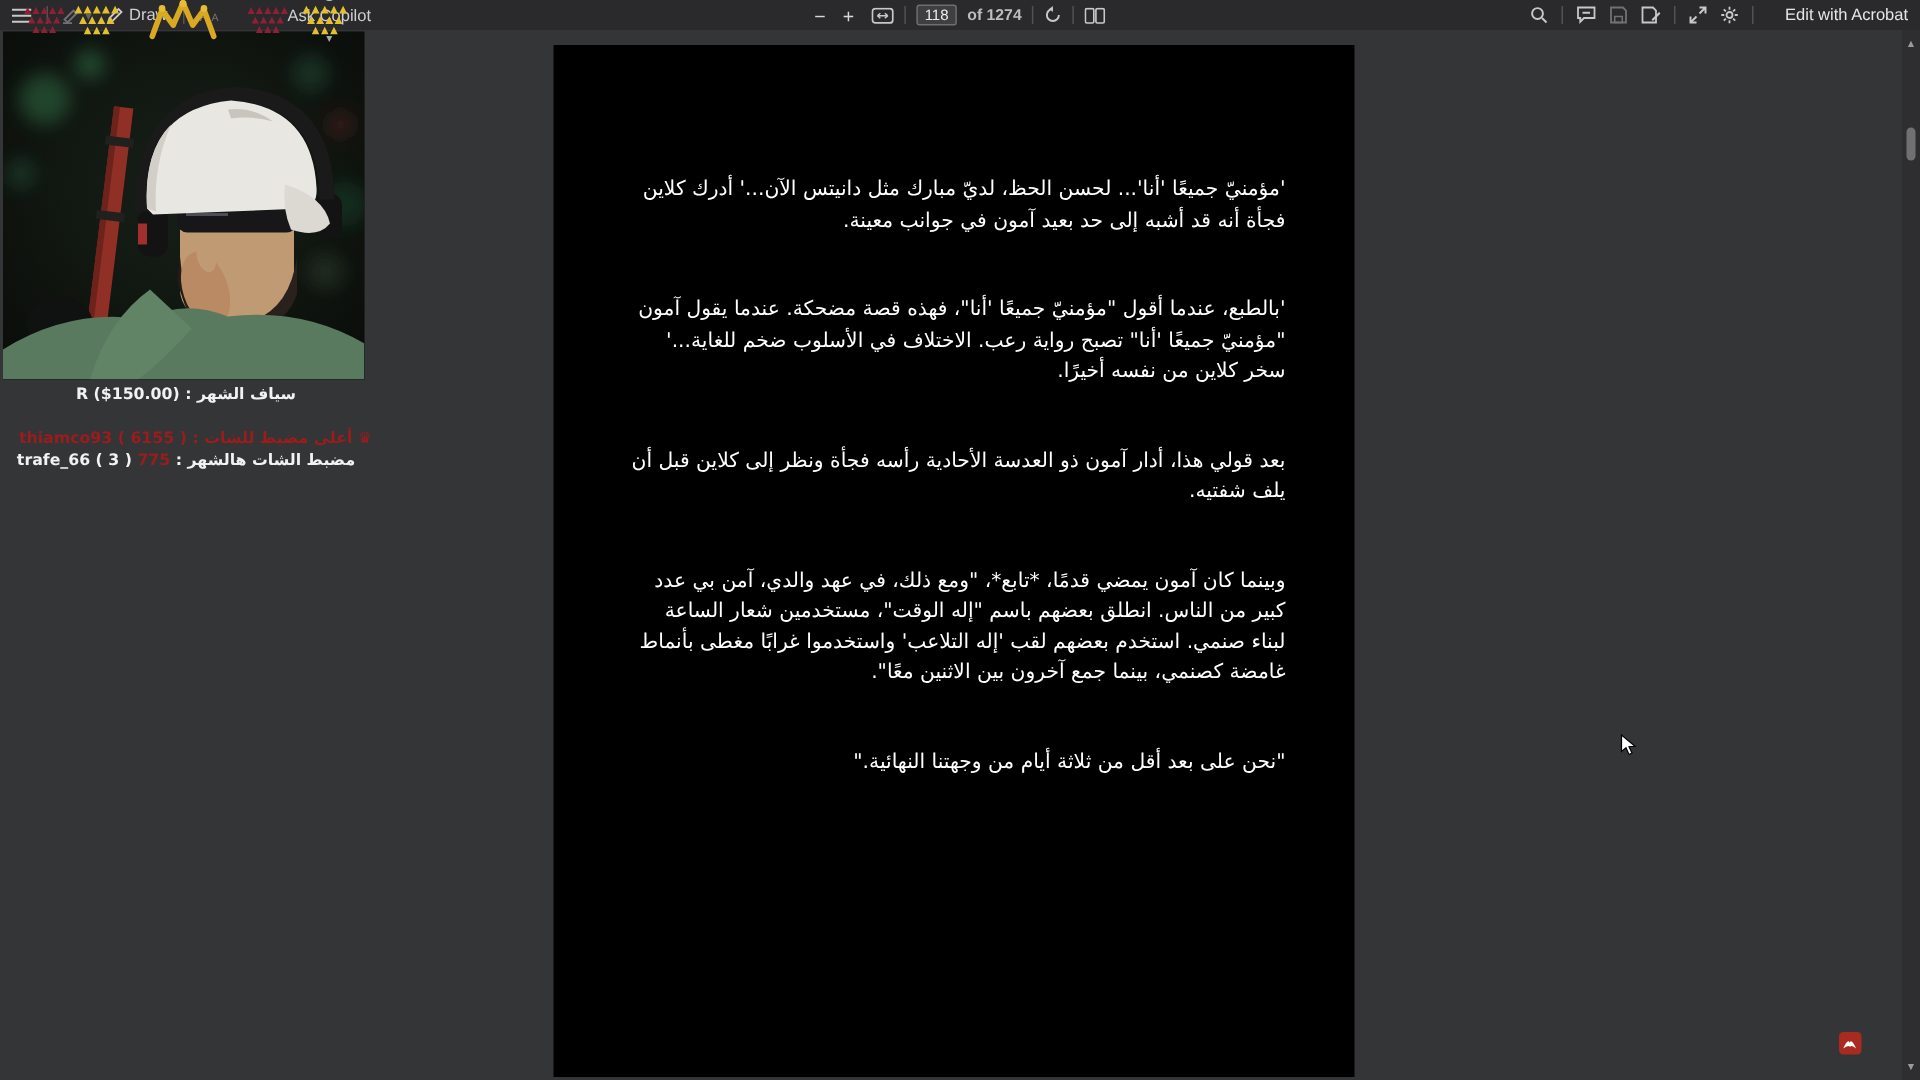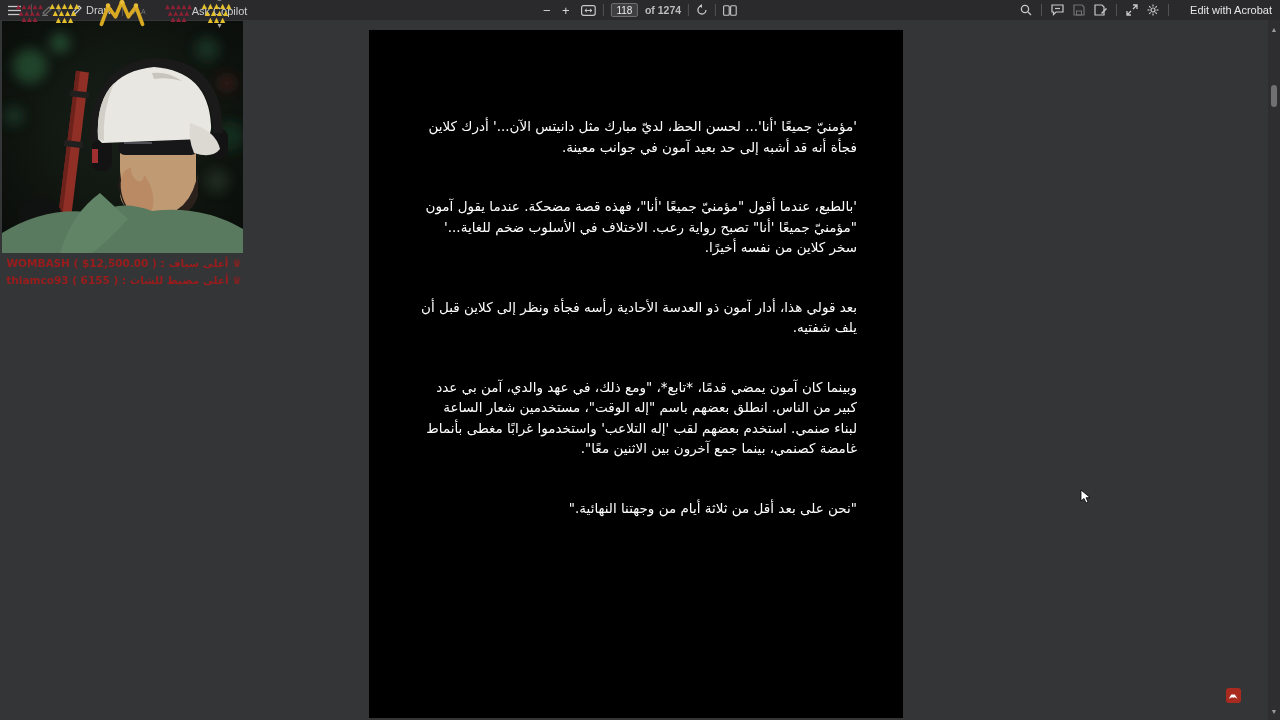--- a/index.html
+++ b/index.html
@@ -28,21 +28,21 @@
   
   .decor { position:absolute; z-index:8; }
   .tri-red { fill:#8e1f35; }
   .tri-yellow { fill:#e3c02c; }
 
   
   .stats { position:absolute; left:0; top:256px; width:248px; text-align:center; z-index:4; font-family:"DejaVu Sans",sans-serif; font-weight:bold; }
   .stat-line { display:block; font-size:10.5px; line-height:15px; direction:rtl; white-space:nowrap; }
   .stat-red { color:#9b1c1c; }
   .stat-white { color:#f2f2f2; }
-  .stat-gap { margin-top:2px; }
+  .stat-gap { margin-top:14px;text-align:right; }
   .stat-prefix { color:#9b1c1c; }
 
   
   .page { position:absolute; left:369px; top:14px; width:534px; height:688px; background:#000; z-index:1;margin-top:16px; }
   .doc { direction:rtl; text-align:right; color:#ffffff; font-family:"DejaVu Sans",sans-serif; font-size:13.5px; line-height:20.5px; padding:86px 46px 0 52px; }
   .docp { margin:0 0 39px 0; }
 
   
   .scrollbar { position:absolute; right:0; top:20px; width:12px; height:700px; background:#2e2e30; z-index:6; }
   .sb-arrow { position:absolute; left:0; width:12px; height:12px; color:#9a9a9a; font-size:7px; line-height:12px; text-align:center; }
@@ -259,22 +259,23 @@
       <circle cx="41" cy="6" r="2.4" fill="#e8bc35"></circle>
   </svg>
   <svg class="decor" style="left:165px; top:3px;" width="27" height="19" viewBox="0 0 34 24">
     <path class="tri-red" d="M0 8 L3 2 L6 8 Z M7 8 L10 2 L13 8 Z M14 8 L17 2 L20 8 Z M21 8 L24 2 L27 8 Z M28 8 L31 2 L34 8 Z M3.5 16 L6.5 10 L9.5 16 Z M10.5 16 L13.5 10 L16.5 16 Z M17.5 16 L20.5 10 L23.5 16 Z M24.5 16 L27.5 10 L30.5 16 Z M7 24 L10 18 L13 24 Z M14 24 L17 18 L20 24 Z M21 24 L24 18 L27 24 Z"></path>
   </svg>
   <svg class="decor" style="left:200px; top:2px;" width="33" height="21" viewBox="0 0 34 24">
     <path class="tri-yellow" d="M0 8 L3 2 L6 8 Z M7 8 L10 2 L13 8 Z M14 8 L17 2 L20 8 Z M21 8 L24 2 L27 8 Z M28 8 L31 2 L34 8 Z M3.5 16 L6.5 10 L9.5 16 Z M10.5 16 L13.5 10 L16.5 16 Z M17.5 16 L20.5 10 L23.5 16 Z M24.5 16 L27.5 10 L30.5 16 Z M7 24 L10 18 L13 24 Z M14 24 L17 18 L20 24 Z M21 24 L24 18 L27 24 Z"></path>
   </svg>
 
   <div class="stats">
-    <span class="stat-line stat-red"><span>♛</span> <span>أعلى سياف : WOMBASH ( $12,500.00 )</span></span>
+    <span class="stat-line stat-white"><span>سياف الشهر : R  ($150.00)</span></span>
     <span class="stat-line stat-red stat-gap"><span>♛</span> <span>أعلى مضبط للشات : thiamco93 ( 6155 )</span></span>
+    <span class="stat-line stat-white"><span>مضبط الشات هالشهر : trafe_66 ( 3 )</span> <span class="stat-prefix">775</span></span>
   </div>
 
   <div class="page">
     <div class="doc">
       <p class="docp">'مؤمنيّ جميعًا 'أنا'... لحسن الحظ، لديّ مبارك مثل دانيتس الآن...' أدرك كلاين فجأة أنه قد أشبه إلى حد بعيد آمون في جوانب معينة.</p>
       <p class="docp">'بالطبع، عندما أقول "مؤمنيّ جميعًا 'أنا"، فهذه قصة مضحكة. عندما يقول آمون "مؤمنيّ جميعًا 'أنا" تصبح رواية رعب. الاختلاف في الأسلوب ضخم للغاية...' سخر كلاين من نفسه أخيرًا.</p>
       <p class="docp">بعد قولي هذا، أدار آمون ذو العدسة الأحادية رأسه فجأة ونظر إلى كلاين قبل أن يلف شفتيه.</p>
       <p class="docp">وبينما كان آمون يمضي قدمًا، *تابع*، "ومع ذلك، في عهد والدي، آمن بي عدد كبير من الناس. انطلق بعضهم باسم "إله الوقت"، مستخدمين شعار الساعة لبناء صنمي. استخدم بعضهم لقب 'إله التلاعب' واستخدموا غرابًا مغطى بأنماط غامضة كصنمي، بينما جمع آخرون بين الاثنين معًا".</p>
       <p class="docp">"نحن على بعد أقل من ثلاثة أيام من وجهتنا النهائية."</p>
     </div>

